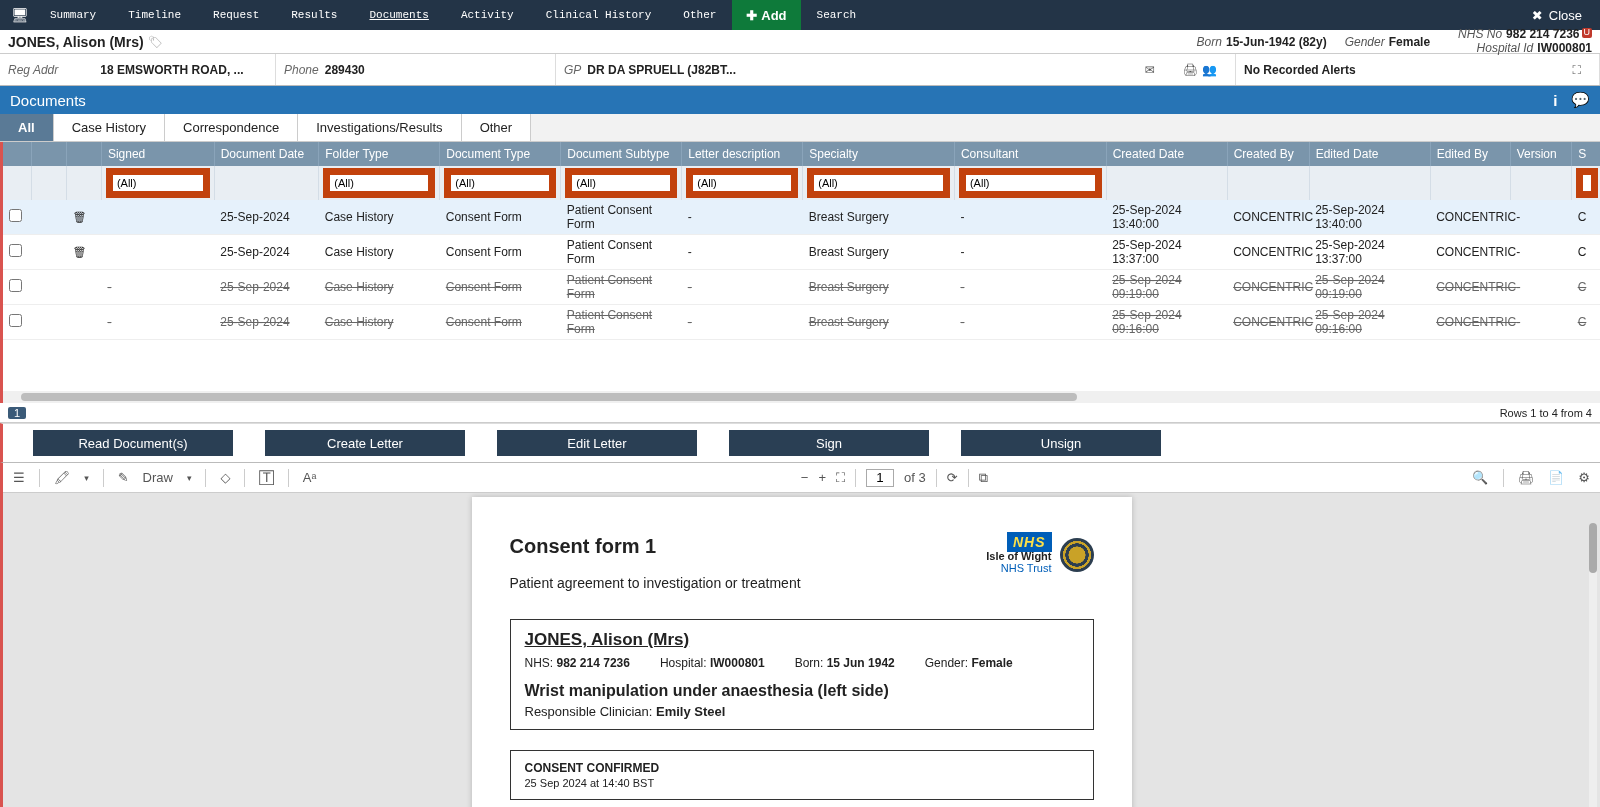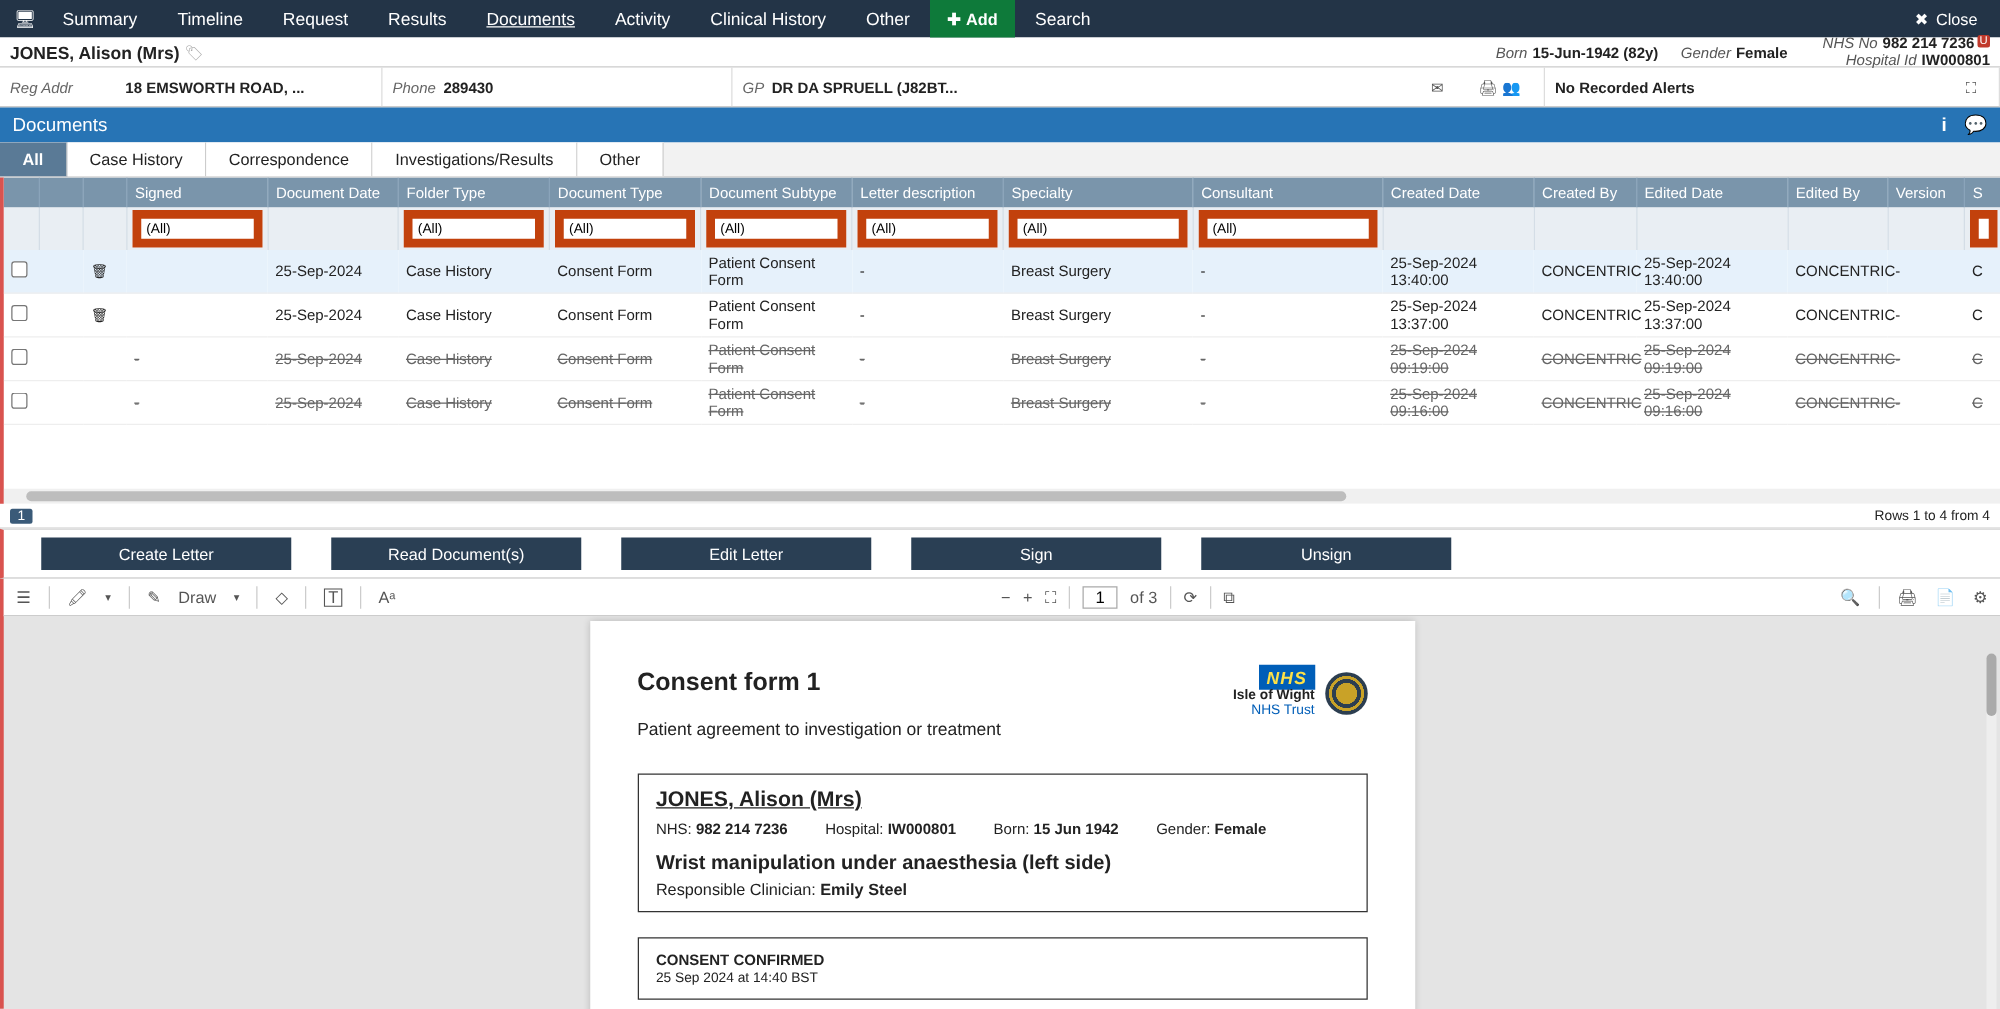--- a/index.html
+++ b/index.html
@@ -1,21 +1,21 @@
 <!DOCTYPE html>
 <html><head>
 <meta charset="utf-8">
 <style>
   * { box-sizing: border-box; margin: 0; padding: 0; }
   html, body { width: 1600px; height: 807px; font-family: Arial, Helvetica, sans-serif; font-size: 13px; color: #222; background: #fff; overflow: hidden; }
 
   
   .top-nav { background: #233447; color: #fff; height: 30px; display: flex; align-items: center; padding: 0 6px; gap: 0; }
   .top-nav .monitor-icon { width: 28px; text-align: center; font-size: 14px; }
-  .top-nav .nav-item { padding: 0 16px; height: 30px; display: flex; align-items: center; cursor: pointer; font-size: 14px; }
+  .top-nav .nav-item { padding: 0 16px; height: 30px; display: flex; align-items: center; cursor: pointer; font-size: 11px; font-family: Liberation Mono, monospace; }
   .top-nav .nav-item.active { text-decoration: underline; }
   .top-nav .nav-add { background: #0e7a3a; height: 30px; display: flex; align-items: center; padding: 0 14px; font-weight: bold; gap: 4px; cursor: pointer; }
   .top-nav .spacer { flex: 1; }
   .top-nav .close { display: flex; align-items: center; gap: 6px; padding: 0 12px; cursor: pointer; }
 
   
   .patient-banner { background: #fff; border-bottom: 1px solid #ccc; display: flex; align-items: center; height: 24px; padding: 0 8px; font-size: 12px; }
   .patient-banner .name { font-weight: bold; font-size: 14px; }
   .patient-banner .tag-icon { color: #aaa; margin-left: 4px; font-size: 12px; }
   .patient-banner .spacer { flex: 1; }
@@ -24,21 +24,21 @@
   .patient-banner .meta .val { font-weight: bold; }
   .patient-banner .below-right { display: flex; flex-direction: column; align-items: flex-end; line-height: 1.1; }
   .red-badge { display:inline-block; background:#c0392b; color:#fff; font-size:9px; padding:0 2px; border-radius:2px; margin-left:2px; vertical-align: top;}
 
   
   .demo-row { display: flex; border-bottom: 1px solid #bbb; height: 32px; font-size: 12px; }
   .demo-cell { border-right: 1px solid #ddd; padding: 0 8px; display: flex; align-items: center; gap: 6px; }
   .demo-cell .lbl { font-style: italic; color: #666; }
   .demo-cell .val { font-weight: bold; }
   .demo-icons { margin-left: auto; color: #555; padding-right: 10px; display:flex; gap:4px; align-items:center;}
-  .demo-w1 { width: 306px; gap: 42px; } .demo-w2 { width: 280px; } .demo-w3 { flex: 1; } .demo-w4 { width: 364px; flex: none; }
+  .demo-w1 { width: 276px; gap: 42px; } .demo-w2 { width: 280px; } .demo-w3 { flex: 1; } .demo-w4 { width: 364px; flex: none; }
 
   
   .section-header { background: #2774b5; color: #fff; height: 28px; display: flex; align-items: center; padding: 0 10px; font-size: 15px; }
   .section-header .spacer { flex: 1; }
   .section-header .hdr-icon { margin-left: 14px; font-weight: bold; cursor: pointer; }
 
   
   .doc-tabs { background: #f2f2f2; border-bottom: 1px solid #ccc; height: 28px; display: flex; }
   .doc-tab { padding: 0 18px; display: flex; align-items: center; border-right: 1px solid #ccc; cursor: pointer; background: #fff; }
   .doc-tab.active { background: #5a7a96; color: #fff; font-weight: bold; }
@@ -323,22 +323,22 @@
   </div>
 </div>
 
 <div class="pager-row">
   <span class="badge">1</span>
   <span class="spacer"></span>
   <span>Rows 1 to 4 from 4</span>
 </div>
 
 <div class="actions-row">
+  <button>Read Document(s)</button>
   <button>Create Letter</button>
-  <button>Read Document(s)</button>
   <button>Edit Letter</button>
   <button>Sign</button>
   <button>Unsign</button>
 </div>
 
 <div class="pdf-area">
   <div class="pdf-toolbar">
     <span>☰</span>
     <span class="sep"></span>
     <span>🖍</span>

